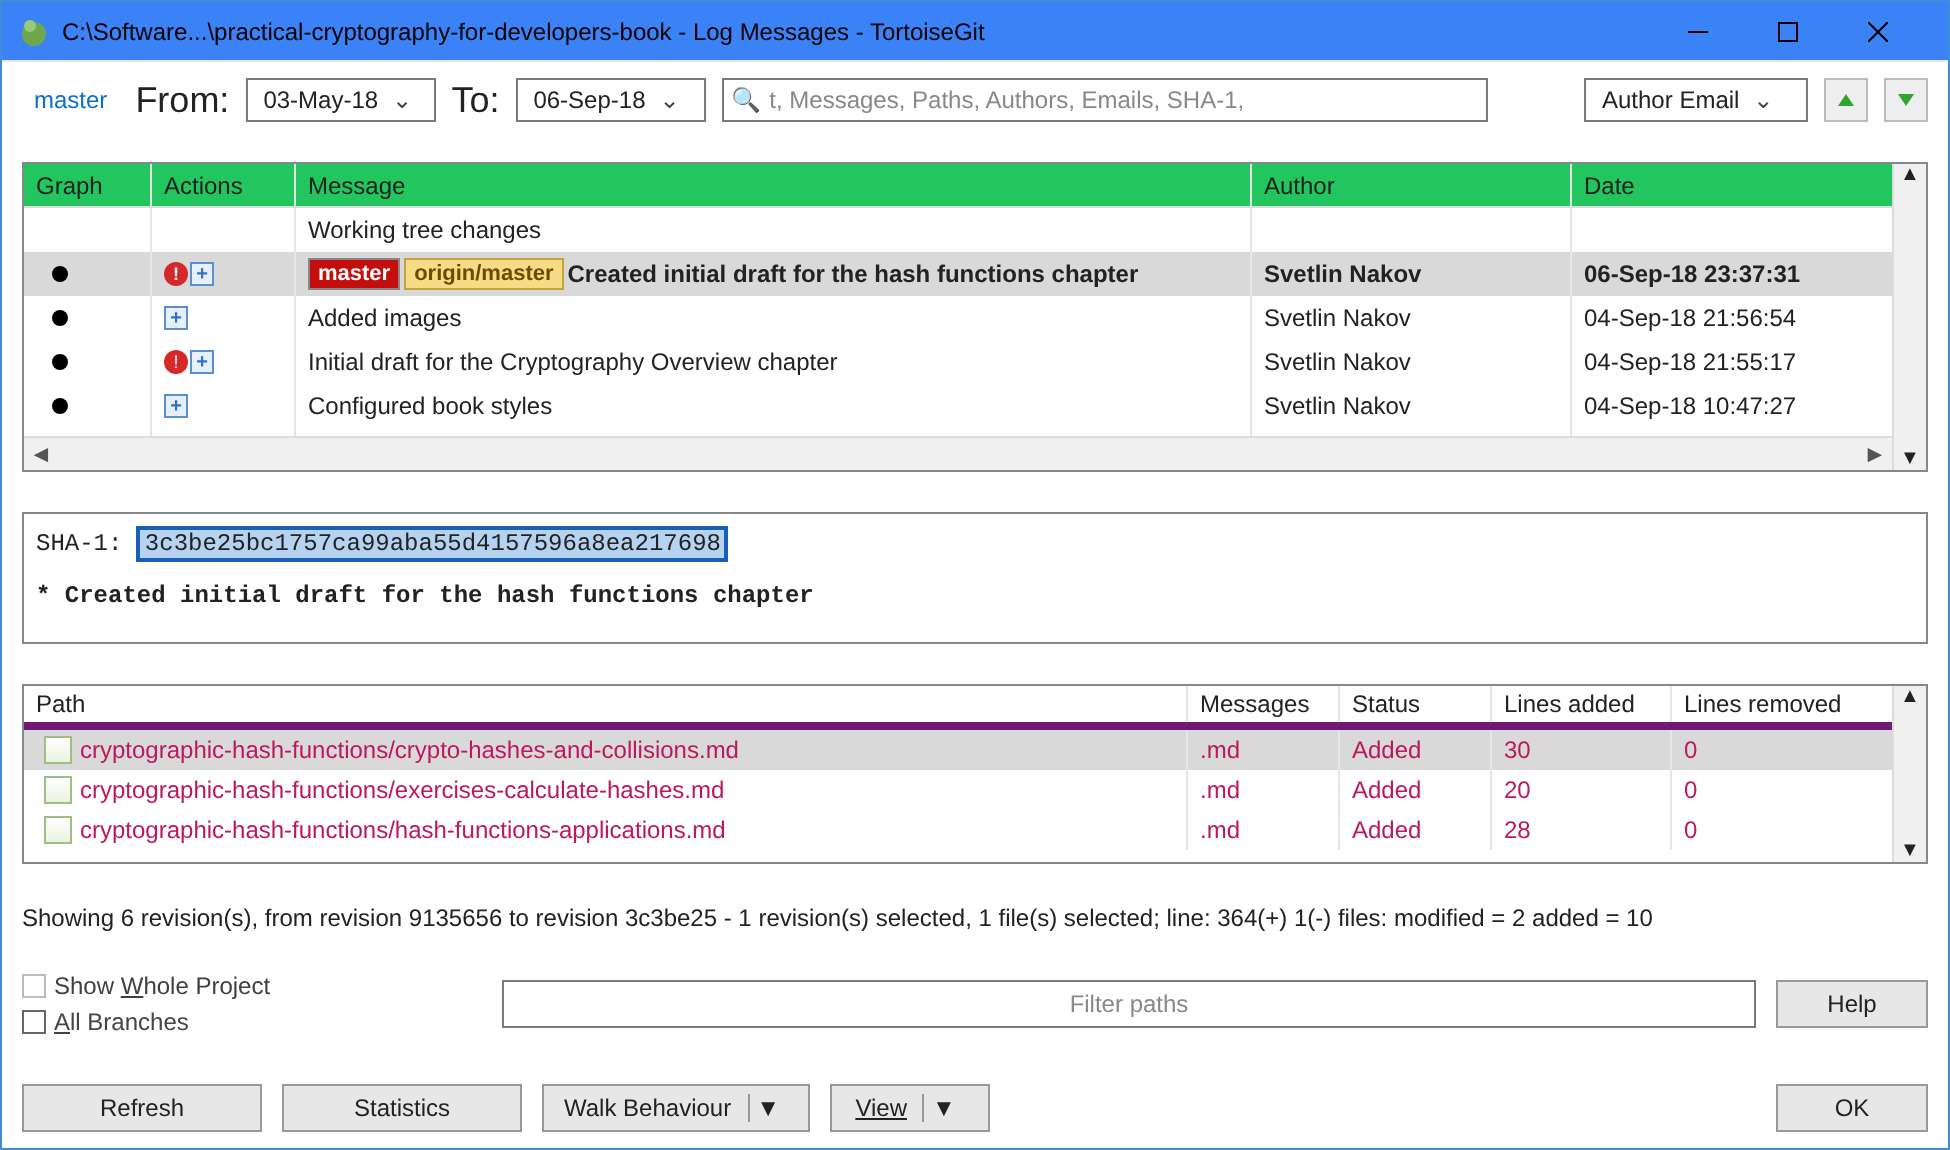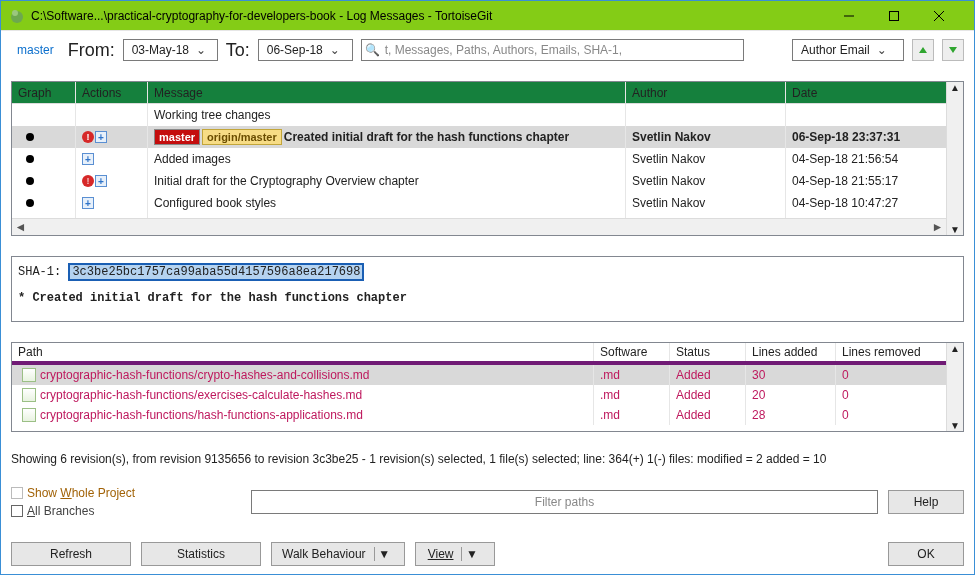--- a/index.html
+++ b/index.html
@@ -1,33 +1,33 @@
 <!DOCTYPE html>
 <html><head>
 <meta charset="utf-8">
 <style>
   * { box-sizing: border-box; }
   html,body { margin:0; padding:0; font-family: "Segoe UI", Tahoma, Arial, sans-serif; font-size:12px; color:#222; background:#fff;}
   .window { width:975px; height:575px; border:1px solid #3a8fd6; display:flex; flex-direction:column; background:#fff;}
-  .titlebar { height:30px; background:#84cc16; display:flex; align-items:center; padding:0 13px 0 8px; border-bottom:1px solid #e6e6e6;}
+  .titlebar { height:30px; background:#3b82f6; display:flex; align-items:center; padding:0 13px 0 8px; border-bottom:1px solid #e6e6e6;}
   .titlebar .icon { width:16px; height:16px; margin-right:6px;}
   .titlebar .title { flex:1; font-size:12px; color:#000;}
   .titlebar .winbtn { width:45px; height:28px; display:flex; align-items:center; justify-content:center;}
   .content { flex:1; padding:8px 10px; display:flex; flex-direction:column; gap:20px; overflow:hidden;}
   .toolbar { display:flex; align-items:center; gap:8px;}
   .branch-link { color:#0b6fcd; cursor:pointer; margin-right:auto; padding:0 6px;}
   .lbl { font-size:18px;}
   .combo { border:1px solid #7a7a7a; background:#fff; height:22px; display:flex; align-items:center; padding:0 4px;}
   .combo .val { padding:0 4px;}
   .combo .dd { width:16px; text-align:center; color:#444;}
   .searchbox { border:1px solid #7a7a7a; background:#fff; height:22px; display:flex; align-items:center; padding:0 4px; flex:1; color:#888;}
   .searchbox .mag { margin-right:4px;}
   .arrowbtn { width:22px; height:22px; border:1px solid #bbb; background:#eee; display:flex; align-items:center; justify-content:center;}
   .grid { border:1px solid #828790; display:flex; flex-direction:column; height:155px;}
-  .ghead { display:flex; background:#15803d; border-bottom:1px solid #dcdcdc; height:22px; align-items:center;}
+  .ghead { display:flex; background:#22c55e; border-bottom:1px solid #dcdcdc; height:22px; align-items:center;}
   .col { padding:0 6px; font-size:12px; border-right:1px solid #e6e6e6; height:100%; display:flex; align-items:center; overflow:hidden; white-space:nowrap;}
   .col:last-child { border-right:none;}
   .c-graph{width:64px;} .c-actions{width:72px;} .c-msg{flex:1;} .c-author{width:160px;} .c-date{width:160px;}
   .gbody { flex:1; overflow:hidden;}
   .grow { display:flex; height:22px; align-items:center; font-size:12px;}
   .grow.sel { background:#d9d9d9; font-weight:bold;}
   .dot { width:8px; height:8px; border-radius:50%; background:#000; margin-left:8px;}
   .action-icons{display:flex;gap:1px;align-items:center;}
   .red-circ{width:12px;height:12px;border-radius:50%;background:#d62828;color:#fff;font-size:9px;display:flex;align-items:center;justify-content:center;}
   .blue-plus{width:12px;height:12px;background:#e7f0fa;border:1px solid #5a8fd2;color:#2e73c8;font-size:10px;display:flex;align-items:center;justify-content:center;font-weight:bold;}
@@ -45,21 +45,21 @@
   .fhead { display:flex; height:22px; border-bottom:4px solid #701a75;}
   .fc-path{flex:1;} .fc-ext{width:76px;} .fc-status{width:76px;} .fc-la{width:90px;text-align:right;} .fc-lr{width:110px;text-align:right;}
   .frow { display:flex; height:20px; align-items:center;}
   .frow.sel{background:#d9d9d9;}
   .purple{color:#be185d;}
   .file-icon{width:14px;height:14px;margin:0 4px;display:inline-block;background:linear-gradient(#fff,#e8f3e0);border:1px solid #9bbf85;position:relative;}
   .status-line{font-size:12px;}
   .bottom{display:flex;gap:10px;align-items:center;}
   .check{display:flex;align-items:center;gap:4px;font-size:12px;color:#444;}
   .check .box{width:12px;height:12px;border:1px solid #666;}
-  .check.dis{color:#a16207;}
+  .check.dis{color:#404040;}
   .check.dis .box{border-color:#bbb;}
   .filter-paths{flex:1;border:1px solid #7a7a7a;height:24px;display:flex;align-items:center;justify-content:center;color:#888;}
   .bigbtn{border:1px solid #999;background:#e7e7e7;height:24px;min-width:76px;display:flex;align-items:center;justify-content:center;padding:0 10px;}
   .btnrow{display:flex;gap:10px;margin-top:4px;}
   .btnrow .bigbtn{min-width:120px;}
   .splitdrop{width:20px;border-left:1px solid #999;margin-left:8px;display:flex;align-items:center;justify-content:center;}
   u{text-decoration:underline;}
 </style>
 </head>
 <body>
@@ -236,21 +236,21 @@
       <span class="sha-lbl">SHA-1:</span>
       <span class="sha-val">3c3be25bc1757ca99aba55d4157596a8ea217698</span>
       <div style="height:10px;"></div>
       <b>* Created initial draft for the hash functions chapter</b>
     </div>
 
     <div class="files">
       <div class="fbody">
         <div class="fhead">
           <div class="col fc-path">Path</div>
-          <div class="col fc-ext">Software</div>
+          <div class="col fc-ext">Messages</div>
           <div class="col fc-status">Status</div>
           <div class="col fc-la">Lines added</div>
           <div class="col fc-lr">Lines removed</div>
         </div>
         <div id="file-rows">
             <div class="frow sel">
               <div class="col fc-path purple">
                 <span class="file-icon"></span>
                 <span>cryptographic-hash-functions/crypto-hashes-and-collisions.md</span>
               </div>

